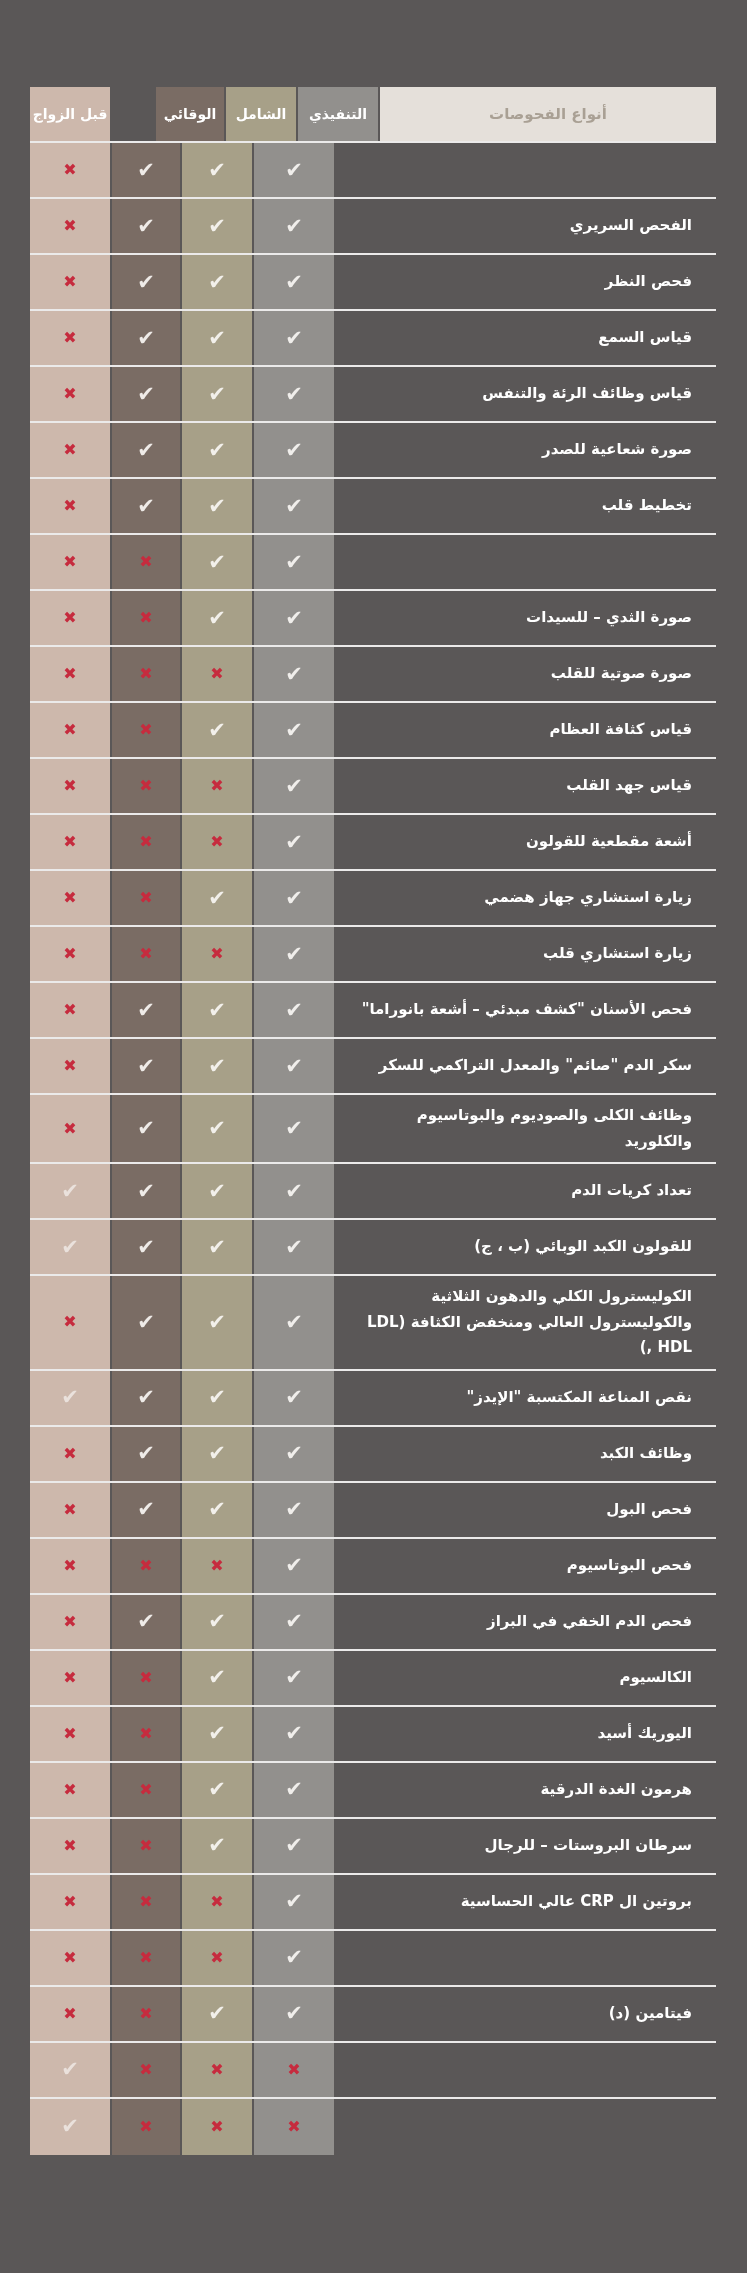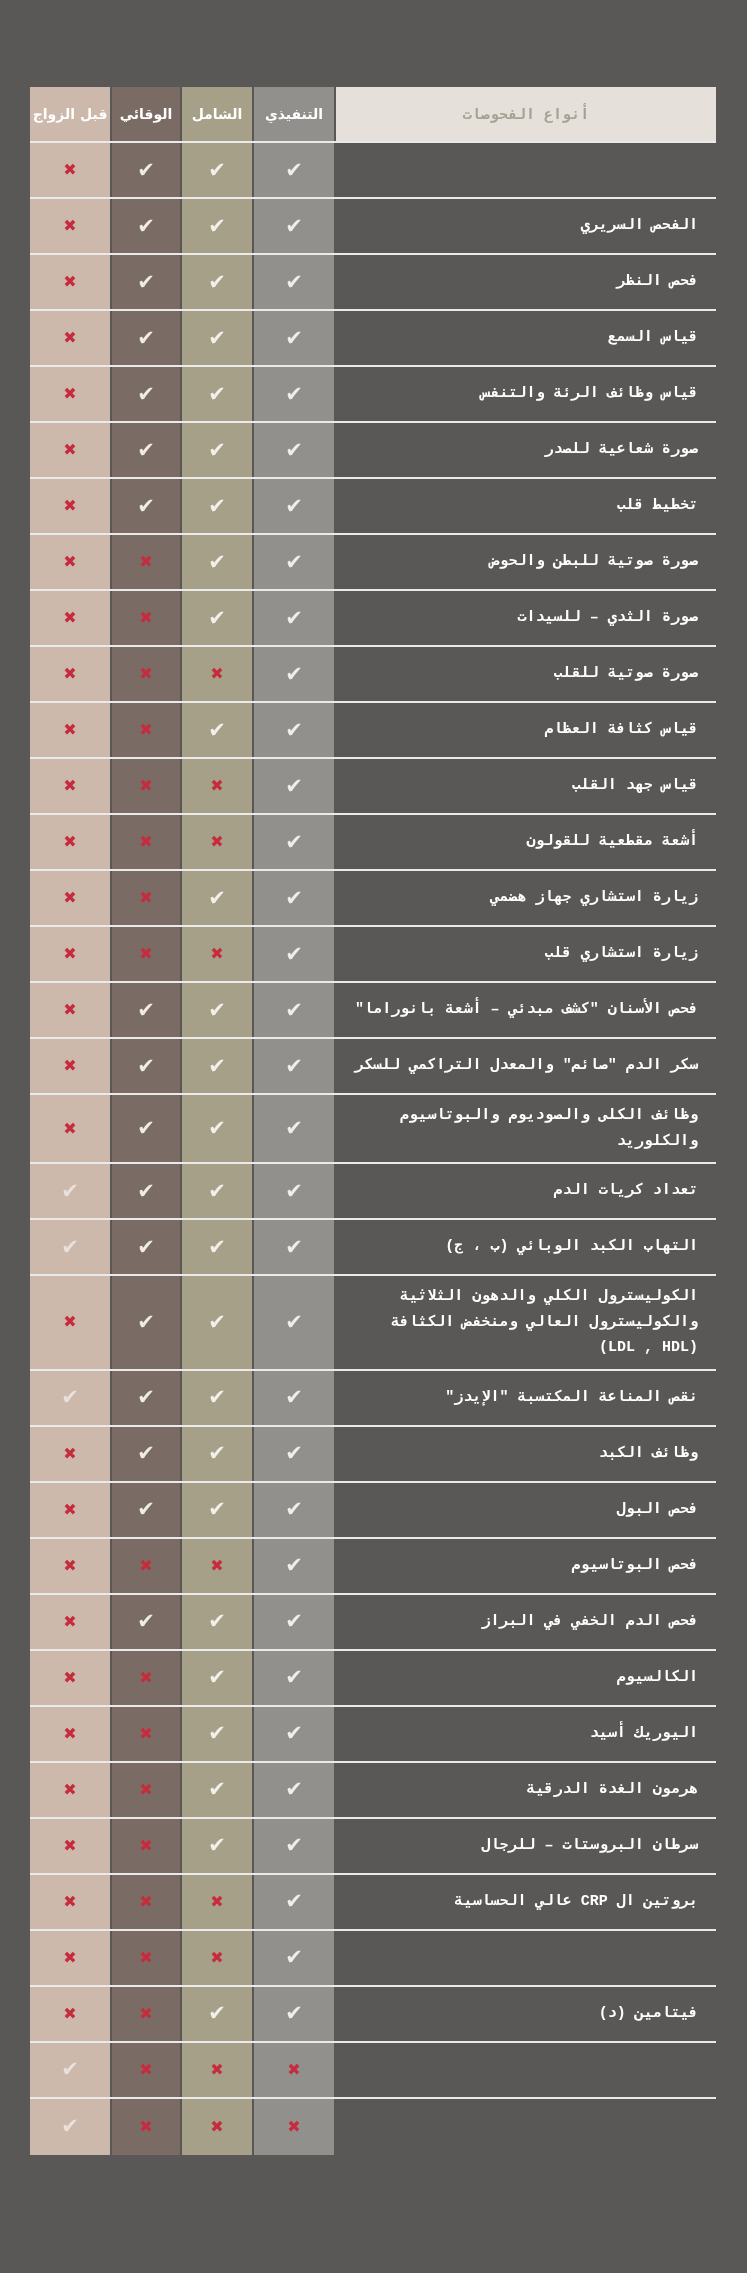--- a/index.html
+++ b/index.html
@@ -29,24 +29,23 @@
     align-items:center;
     justify-content:center;
   }
   .col-premarital   { width:80px; background:#cdb8ac; }
   .col-preventive   { width:68px; background:#7a6c64; }
   .col-comprehensive{ width:70px; background:#a7a088; }
   .col-executive    { width:80px; background:#92908d; }
   .col-name {
     flex:1;
     justify-content:flex-start;
-    padding:8px 18px;
+    padding:8px 24px;
     direction:rtl;
     text-align:start;
-    font-family:Liberation Mono, monospace;
   }
   .hrow .col-name {
     background:#e5e0da;
     color:#a9a094;
     justify-content:center;
     font-size:15px;
     font-weight:bold;
   }
   .hrow .hlabel {
     color:#ffffff;
@@ -74,21 +73,21 @@
   .col-premarital .check { color:rgba(255,255,255,0.58); }
 </style>
 </head>
 <body style="background: rgb(90, 87, 87);">
 
 <div class="table">
   <div class="hrow">
     <div class="cell col-premarital" style="background: rgb(205, 184, 172);">
       <span class="hlabel">قبل الزواج</span>
     </div>
-    <div class="cell col-preventive" style="background: rgb(122, 108, 100);">
+    <div class="cell col-preventive" style="background: rgb(122, 108, 100); margin-left: 44px;">
       <span class="hlabel">الوقائي</span>
     </div>
     <div class="cell col-comprehensive" style="background: rgb(167, 160, 136);">
       <span class="hlabel">الشامل</span>
     </div>
     <div class="cell col-executive" style="background: rgb(146, 144, 141);">
       <span class="hlabel">التنفيذي</span>
     </div>
     <div class="cell col-name" style="background: rgb(229, 224, 218); color: rgb(169, 160, 148);">أنواع الفحوصات</div>
   </div>
@@ -210,21 +209,20 @@
     </div>
     <div class="cell col-preventive" style="background: rgb(122, 108, 100);">
       <span class="mark cross">✖</span>
     </div>
     <div class="cell col-comprehensive" style="background: rgb(167, 160, 136);">
       <span class="mark check">✔</span>
     </div>
     <div class="cell col-executive" style="background: rgb(146, 144, 141);">
       <span class="mark check">✔</span>
     </div>
-    <div class="cell col-name">صورة صوتية للبطن والحوض</div>
   </div>
 
   <div class="row">
     <div class="cell col-premarital" style="background: rgb(205, 184, 172);">
       <span class="mark cross">✖</span>
     </div>
     <div class="cell col-preventive" style="background: rgb(122, 108, 100);">
       <span class="mark cross">✖</span>
     </div>
     <div class="cell col-comprehensive" style="background: rgb(167, 160, 136);">
@@ -402,21 +400,21 @@
     </div>
     <div class="cell col-preventive" style="background: rgb(122, 108, 100);">
       <span class="mark check">✔</span>
     </div>
     <div class="cell col-comprehensive" style="background: rgb(167, 160, 136);">
       <span class="mark check">✔</span>
     </div>
     <div class="cell col-executive" style="background: rgb(146, 144, 141);">
       <span class="mark check">✔</span>
     </div>
-    <div class="cell col-name">التهاب الكبد الوبائي (ب ، ج)</div>
+    <div class="cell col-name">للقولون الكبد الوبائي (ب ، ج)</div>
   </div>
 
   <div class="row tall">
     <div class="cell col-premarital" style="background: rgb(205, 184, 172);">
       <span class="mark cross">✖</span>
     </div>
     <div class="cell col-preventive" style="background: rgb(122, 108, 100);">
       <span class="mark check">✔</span>
     </div>
     <div class="cell col-comprehensive" style="background: rgb(167, 160, 136);">

